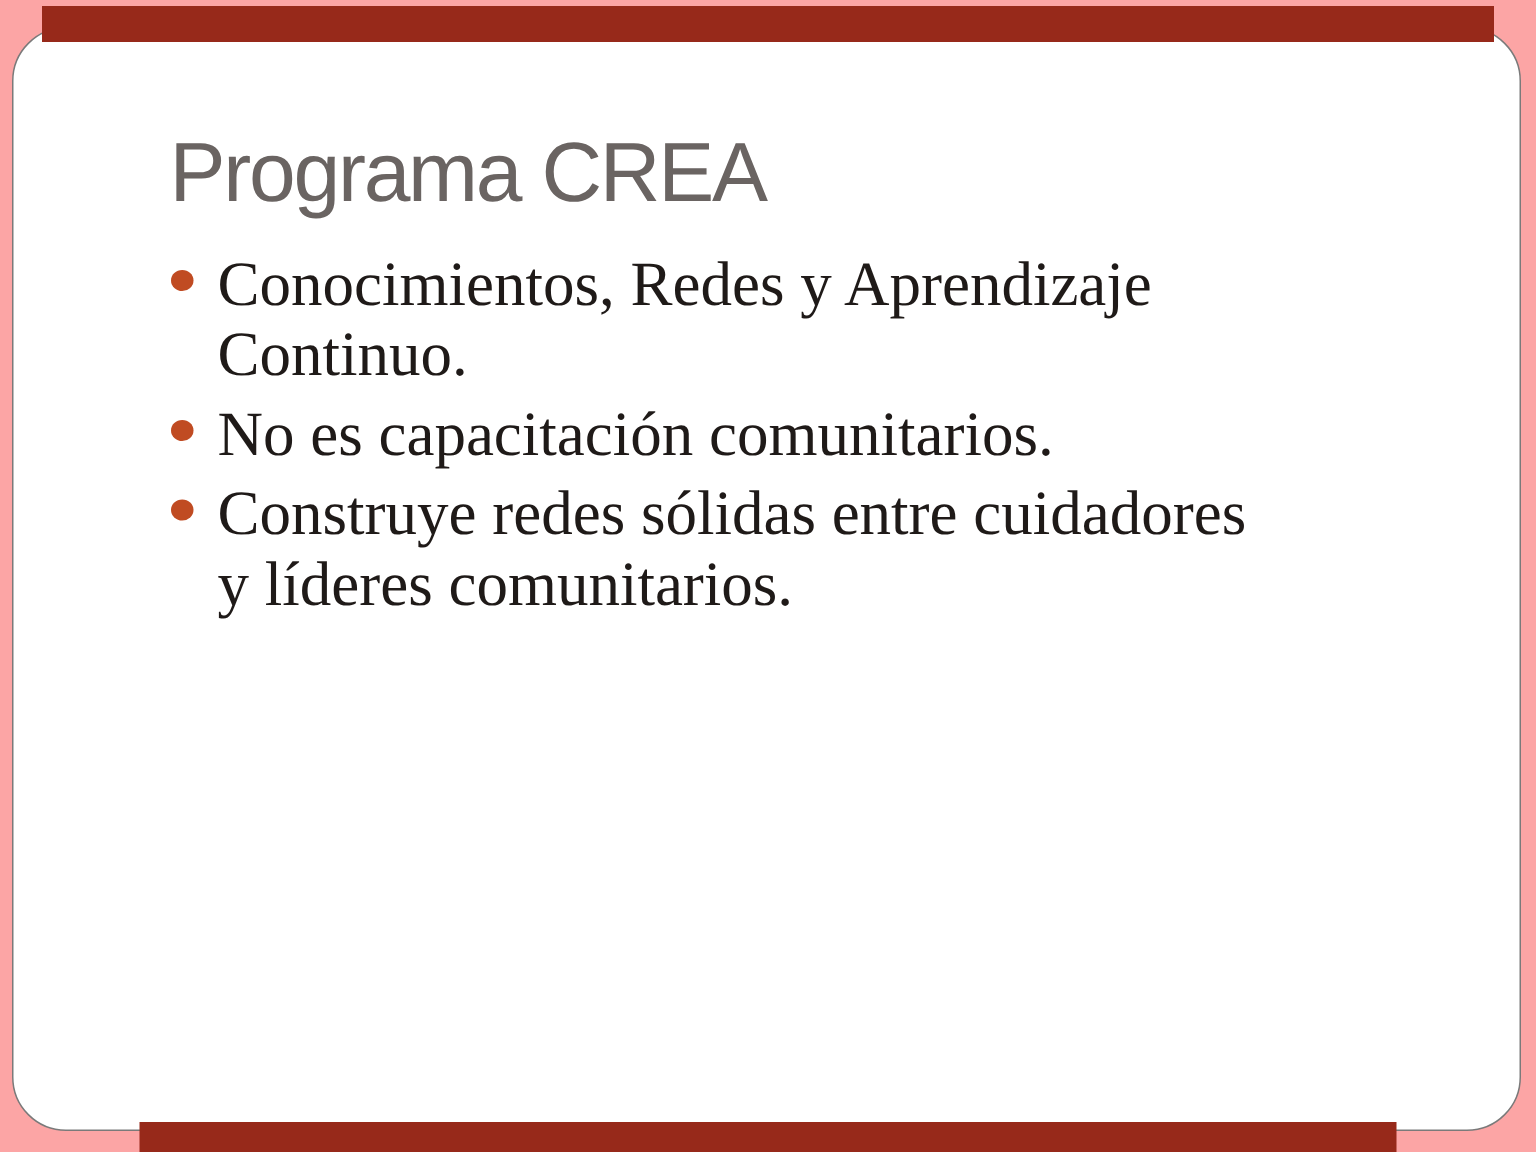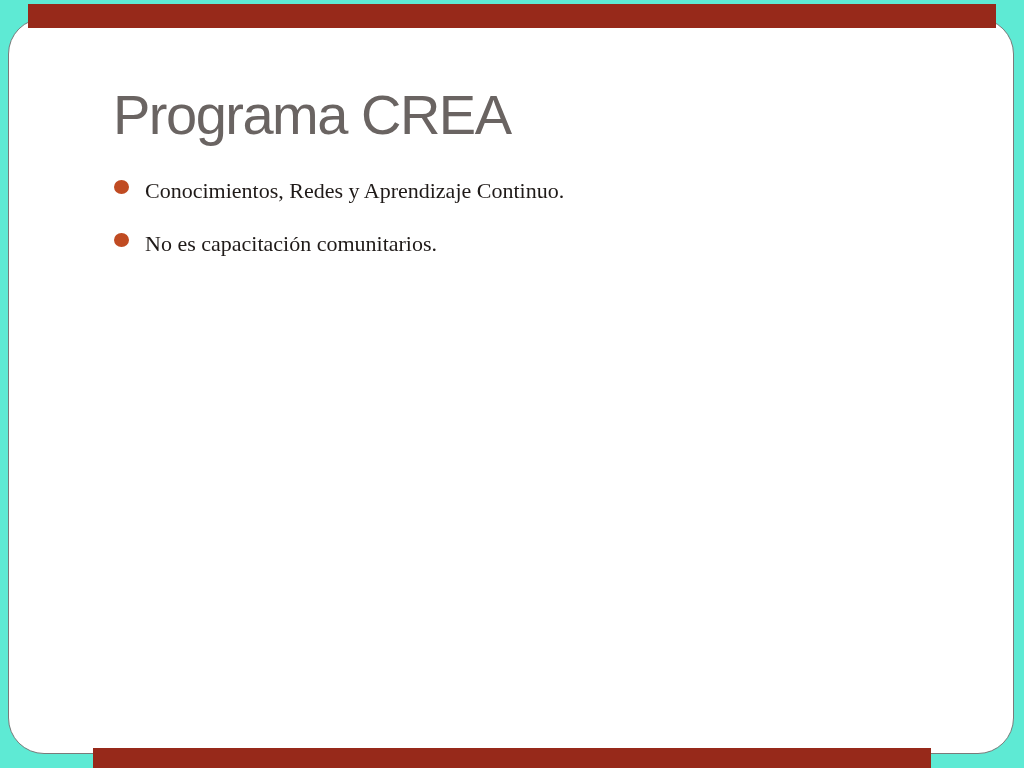--- a/index.html
+++ b/index.html
@@ -1,19 +1,19 @@
 <!DOCTYPE html>
 <html style="--accent-bar: #97291A; --bullet-dot: #C04B22; --title-text: #6A6462; --body-text: #1F1A18; --panel-border: #7A7A7A; --panel-bg: #FFFFFF;"><head>
 <meta charset="utf-8">
 <style>
   html,body{margin:0;padding:0;background:#fff;}
   .stage{
     position:relative;
     width:1024px;height:768px;
-    background:#5eead4;
+    background:#fca5a5;
     overflow:hidden;
     font-family:"Liberation Serif", serif;
   }
   
   .panel{
     position:absolute;
     left:8px; top:18px;
     width:1006px; height:736px;
     background:var(--panel-bg,#ffffff);
     border:1.5px solid var(--panel-border,#7a7a7a);
@@ -51,21 +51,21 @@
     position:absolute;
     left:145px; top:167px;
     width:710px;
     margin:0; padding:0;
     list-style:none;
     z-index:2;
   }
   .bullets li{
     position:relative;
     margin:0 0 6px 0;
-    font-size:22px;
+    font-size:42px;
     line-height:47px;
     color:var(--body-text,#1f1a18);
   }
   .bullets li .dot{
     position:absolute;
     left:-31px; top:13px;
     width:15px; height:14px;
     border-radius:50%;
     background:var(--bullet-dot,#c04b22);
   }
@@ -84,15 +84,19 @@
 
   <ul class="bullets">
     <li>
       <span class="dot"></span>
       <span>Conocimientos, Redes y Aprendizaje Continuo.</span>
     </li>
     <li>
       <span class="dot"></span>
       <span>No es capacitación comunitarios.</span>
     </li>
+    <li>
+      <span class="dot"></span>
+      <span>Construye redes sólidas entre cuidadores y líderes comunitarios.</span>
+    </li>
   </ul>
 
 </div>
 
 </body></html>

